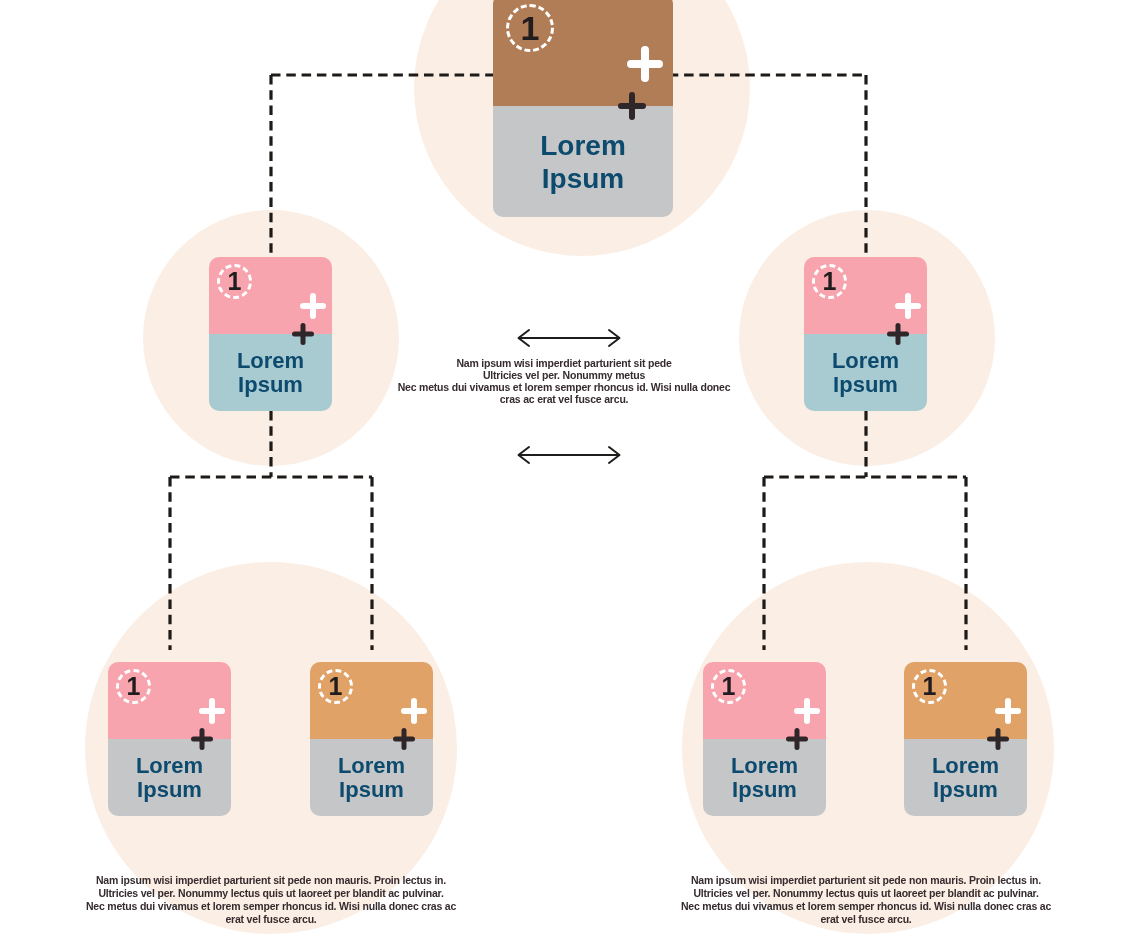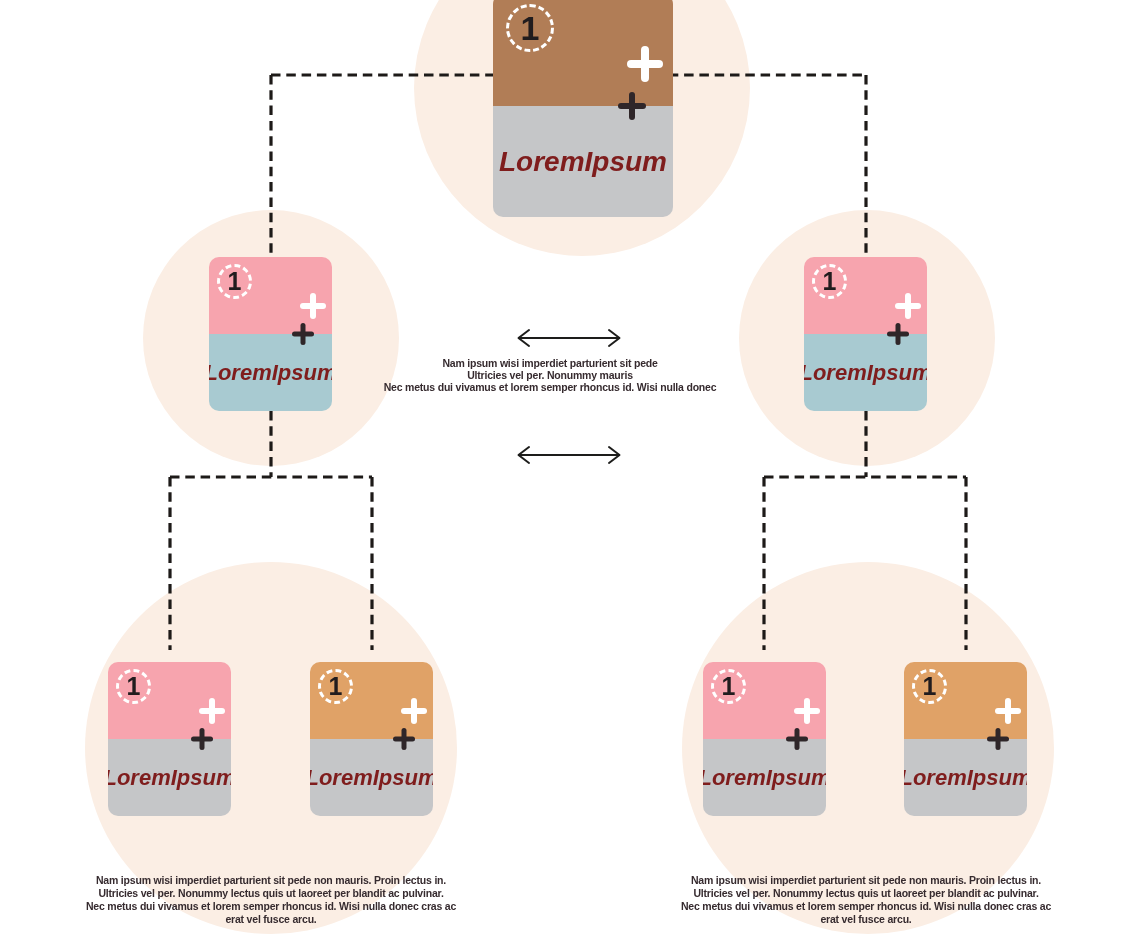--- a/index.html
+++ b/index.html
@@ -33,22 +33,22 @@
   .card-branch-right{left:804px;top:257px;}
   .card-leaf-left-1{left:108px;top:662px;}
   .card-leaf-left-2{left:310px;top:662px;}
   .card-leaf-right-1{left:703px;top:662px;}
   .card-leaf-right-2{left:904px;top:662px;}
   .card-sm{width:123px;height:154px;}
   .card-sm .card-top{height:77px;}
   .card-sm .card-bottom{height:77px;}
 
   .card-label{
-    display:flex;flex-direction:row;align-items:center;justify-content:center;
-    height:100%;font-weight:700;color:#7f1d1d;text-align:center;font-style:italic;
+    display:flex;flex-direction:column;align-items:center;justify-content:center;
+    height:100%;font-weight:700;color:#0c4a6e;text-align:center;
   }
   .card-sm .card-label{font-size:22px;line-height:24px;}
   .card-root .card-label{font-size:28px;line-height:33px;}
 
   
   .badge{
     position:absolute;box-sizing:border-box;border:3px dashed #ffffff;border-radius:50%;
     display:flex;align-items:center;justify-content:center;
   }
   .card-sm .badge{left:8px;top:7px;width:35px;height:35px;}
@@ -68,21 +68,21 @@
   .card-sm .plus-black{left:83px;top:66px;width:22px;height:22px;--bar:5px;}
   .card-root .plus-white{left:134px;top:52px;width:36px;height:36px;--bar:8px;}
   .card-root .plus-black{left:125px;top:98px;width:28px;height:28px;--bar:6px;}
 
   
   .note{
     position:absolute;text-align:center;font-weight:700;color:#362b2f;
     font-size:10.5px;letter-spacing:-0.2px;
   }
   .note div{white-space:nowrap;}
-  .note-center{left:300px;top:357px;width:500px;line-height:12px;}
+  .note-center{left:314px;top:357px;width:500px;line-height:12px;}
   .note-bottom-left{left:11px;top:874px;width:520px;line-height:13px;}
   .note-bottom-right{left:606px;top:874px;width:520px;line-height:13px;}
 </style>
 </head>
 <body>
 
 <div class="canvas">
 
   <div class="halo halo-top"></div>
   <div class="halo halo-mid-left"></div>
@@ -205,22 +205,23 @@
       <div class="card-label">
         <span>Lorem</span>
         <span>Ipsum</span>
       </div>
     </div>
     <span class="plus plus-black"></span>
   </div>
 
   <div class="note note-center">
     <div>Nam ipsum wisi imperdiet parturient sit pede</div>
-    <div>Ultricies vel per. Nonummy mauris</div>
+    <div>Ultricies vel per. Nonummy metus</div>
     <div>Nec metus dui vivamus et lorem semper rhoncus id. Wisi nulla donec</div>
+    <div>cras ac erat vel fusce arcu.</div>
   </div>
 
   <div class="note note-bottom-left">
     <div>Nam ipsum wisi imperdiet parturient sit pede non mauris. Proin lectus in.</div>
     <div>Ultricies vel per. Nonummy lectus quis ut laoreet per blandit ac pulvinar.</div>
     <div>Nec metus dui vivamus et lorem semper rhoncus id. Wisi nulla donec cras ac</div>
     <div>erat vel fusce arcu.</div>
   </div>
 
   <div class="note note-bottom-right">

